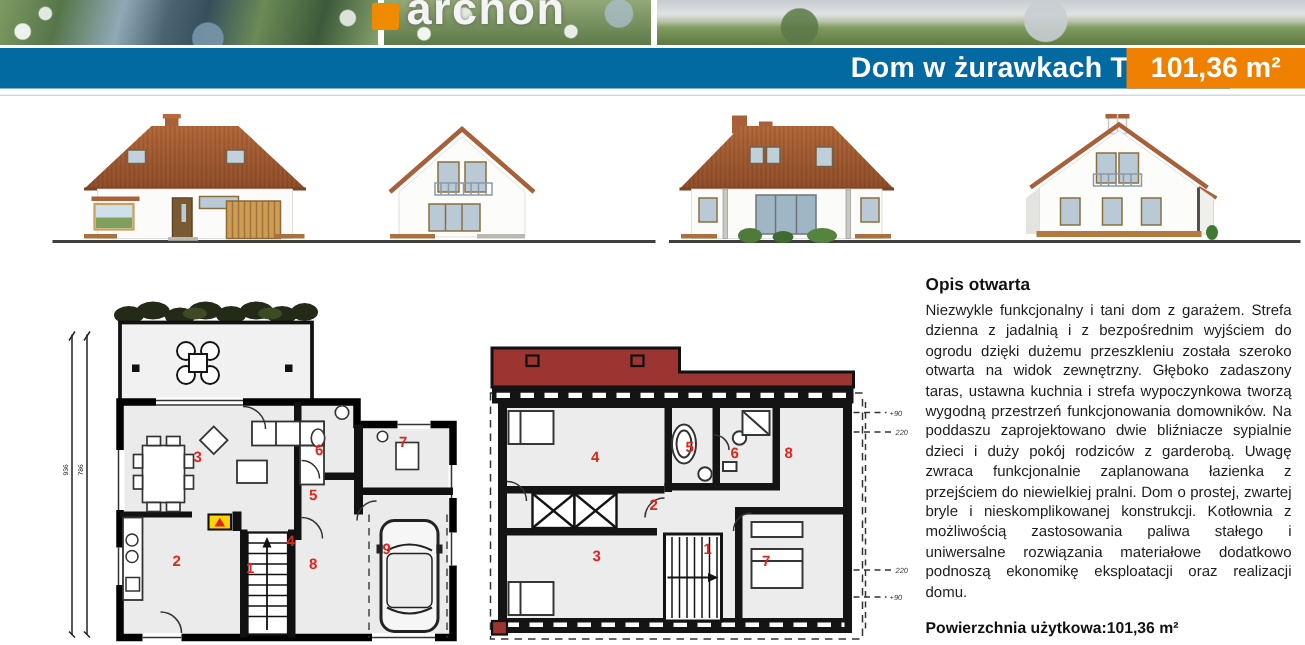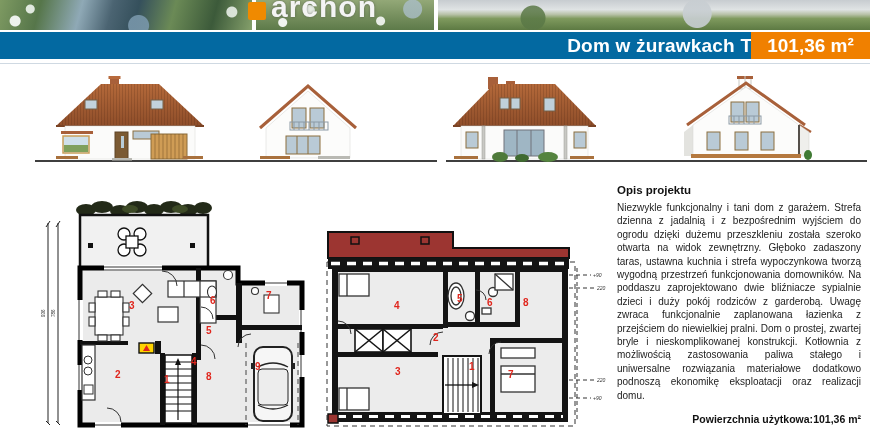--- a/index.html
+++ b/index.html
@@ -43,21 +43,21 @@
   .ground-line{position:absolute;top:160px;height:2px;background:#3f3f3f;}
   
   .plan{position:absolute;}
   .rn{position:absolute;color:#e0261d;font-weight:bold;font-size:10px;line-height:10px;
       font-family:"Liberation Sans",sans-serif;}
   
   .desc{position:absolute;left:617px;top:184px;width:244px;}
   .desc h3{margin:0 0 5px 0;font-size:11.5px;color:#111;}
   .desc p{margin:0;font-size:10px;line-height:13.4px;text-align:justify;color:#1c1c1c;}
   .area-row{position:absolute;left:617px;top:413px;width:244px;display:flex;
-            justify-content:flex-end;font-size:10.5px;font-weight:bold;color:#111;}
+            justify-content:flex-start;font-size:10.5px;font-weight:bold;color:#111;}
 </style>
 </head>
 <body>
 
 <div class="page">
 
   <svg width="0" height="0" style="position:absolute">
     <defs>
       <linearGradient id="roofg" x1="0" y1="0" x2="0" y2="1">
         <stop offset="0" stop-color="#b4693a"></stop>
@@ -443,21 +443,21 @@
     <span class="rn" style="left:108px;top:105px">2</span>
     <span class="rn" style="left:70px;top:139px">3</span>
     <span class="rn" style="left:69px;top:73px">4</span>
     <span class="rn" style="left:132px;top:66px">5</span>
     <span class="rn" style="left:162px;top:70px">6</span>
     <span class="rn" style="left:183px;top:142px">7</span>
     <span class="rn" style="left:198px;top:70px">8</span>
   </div>
 
   <div class="desc">
-    <h3>Opis projektu</h3>
+    <h3>Opis otwarta</h3>
     <p>Niezwykle funkcjonalny i tani dom z garażem. Strefa dzienna z jadalnią i z bezpośrednim wyjściem do ogrodu dzięki dużemu przeszkleniu została szeroko otwarta na widok zewnętrzny. Głęboko zadaszony taras, ustawna kuchnia i strefa wypoczynkowa tworzą wygodną przestrzeń funkcjonowania domowników. Na poddaszu zaprojektowano dwie bliźniacze sypialnie dzieci i duży pokój rodziców z garderobą. Uwagę zwraca funkcjonalnie zaplanowana łazienka z przejściem do niewielkiej pralni. Dom o prostej, zwartej bryle i nieskomplikowanej konstrukcji. Kotłownia z możliwością zastosowania paliwa stałego i uniwersalne rozwiązania materiałowe dodatkowo podnoszą ekonomikę eksploatacji oraz realizacji domu.</p>
   </div>
   <div class="area-row">
     <span>Powierzchnia użytkowa:</span>
     <span>101,36 m²</span>
   </div>
 
 </div>
 
 </body></html>

